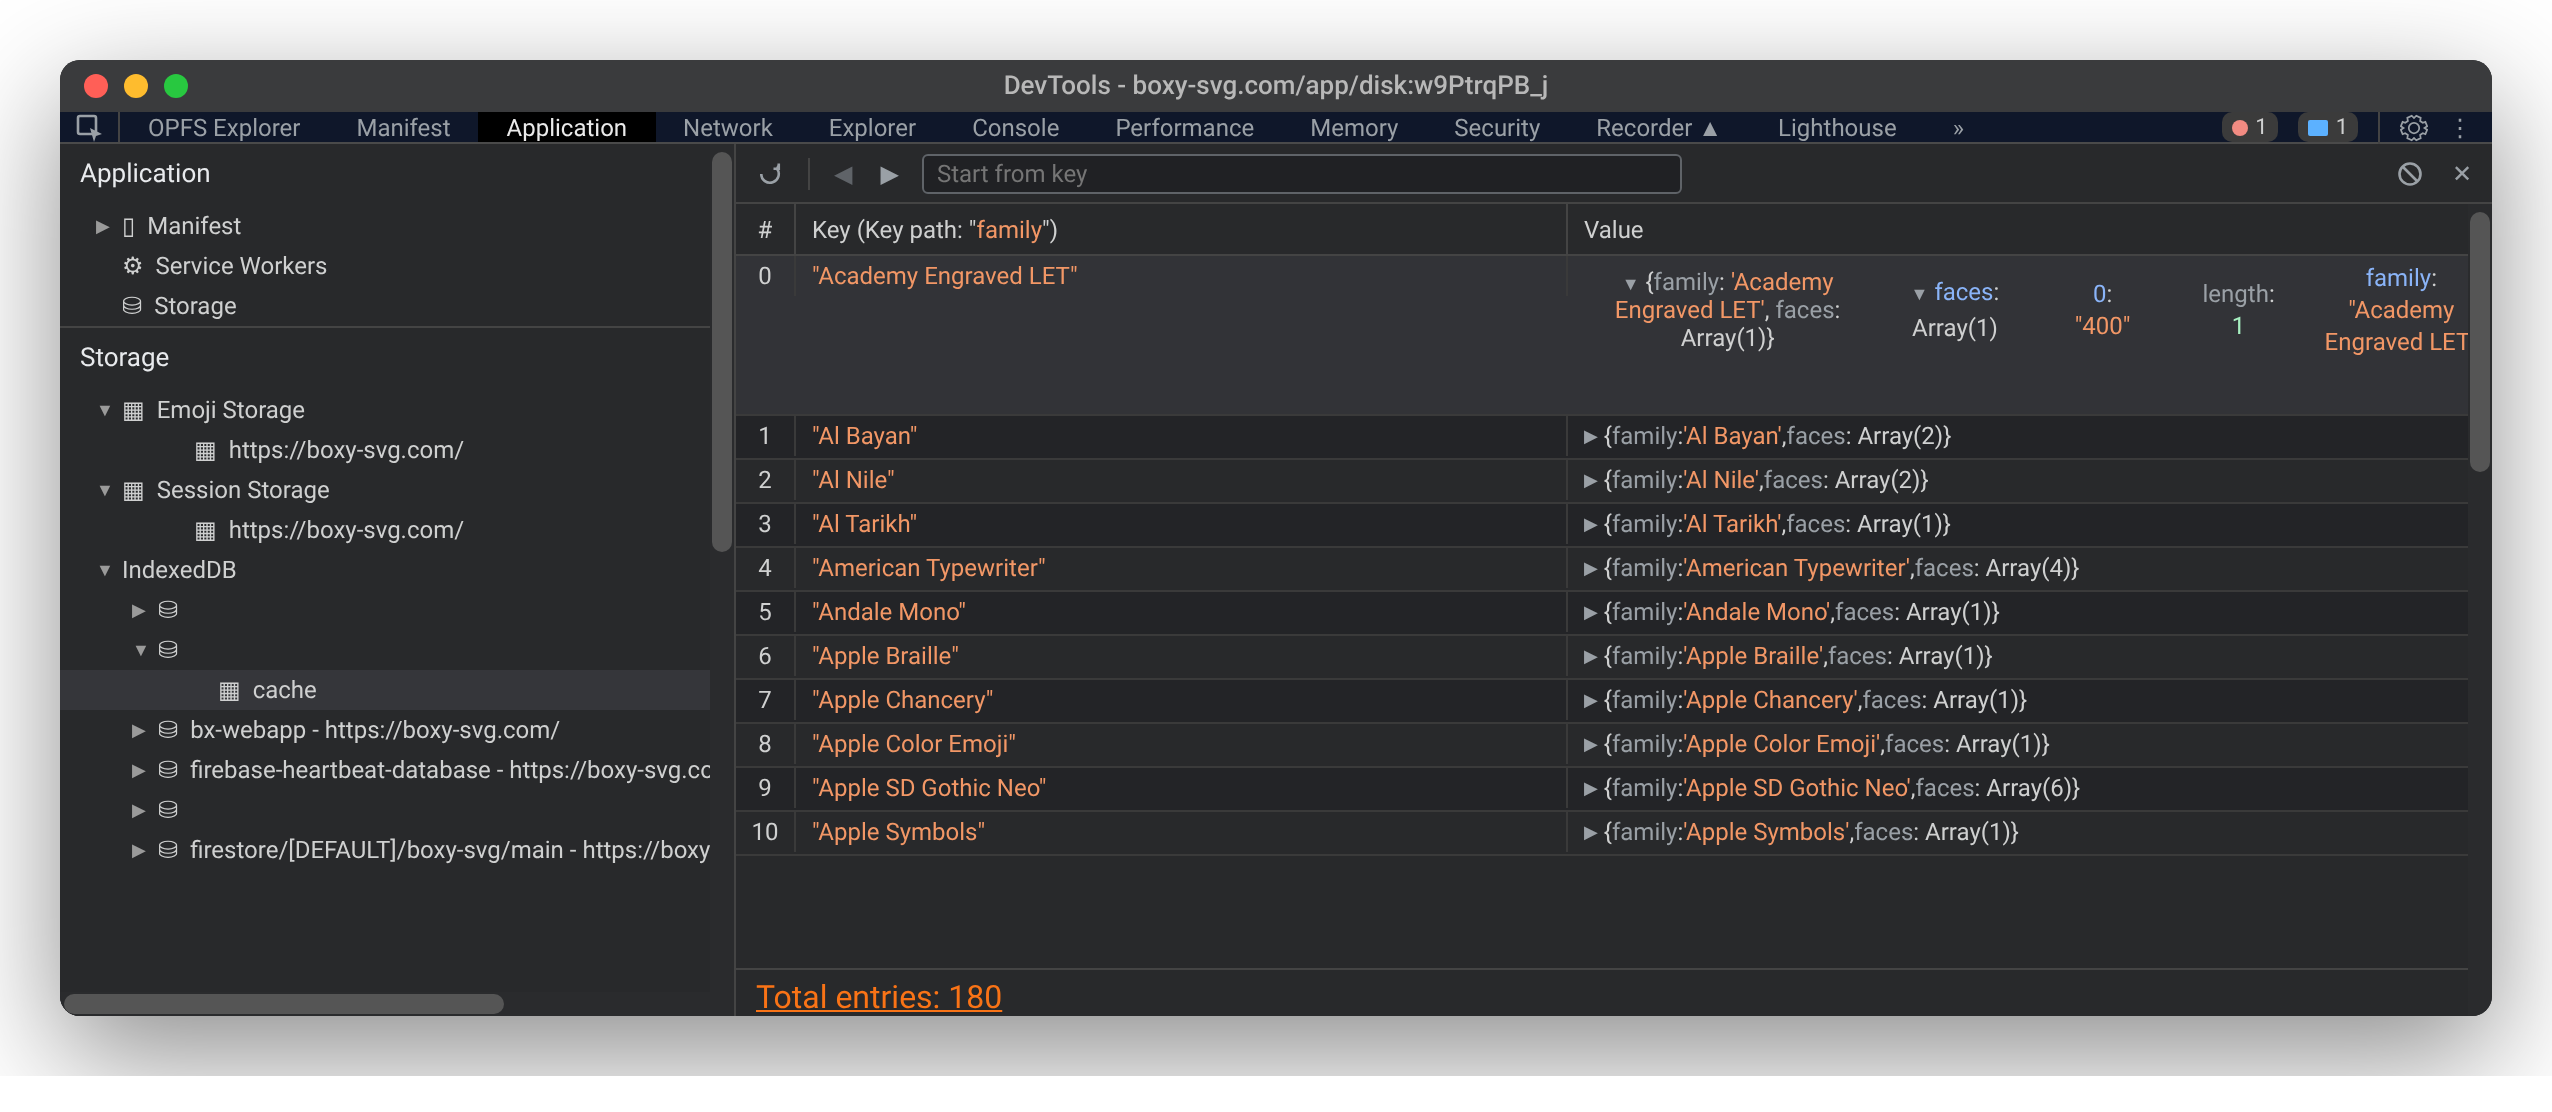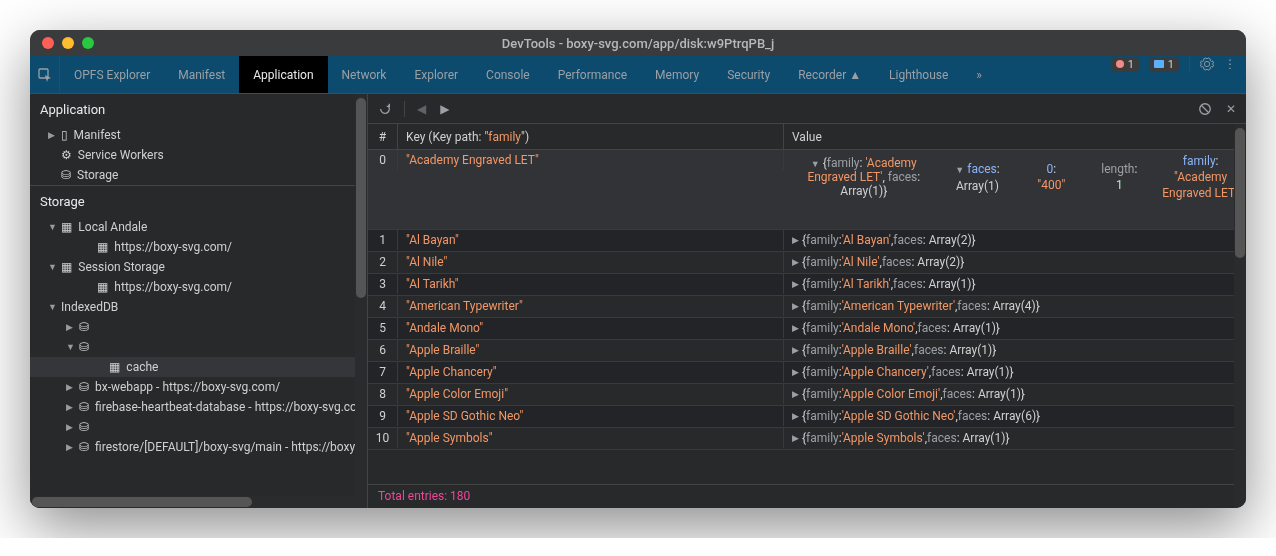--- a/index.html
+++ b/index.html
@@ -5,21 +5,21 @@
 * { margin: 0; padding: 0; box-sizing: border-box; font-family: -apple-system, BlinkMacSystemFont, "Segoe UI", Roboto, sans-serif; }
 body { background: #fff; padding: 30px; }
 .window { width: 1216px; height: 478px; background: #28292b; border-radius: 10px; overflow: hidden; box-shadow: 0 20px 60px rgba(0,0,0,0.45); display: flex; flex-direction: column; color: #cfd0d0; font-size: 12px; }
 .titlebar { height: 26px; background: #3a3b3d; display: flex; align-items: center; position: relative; }
 .traffic { display: flex; gap: 8px; margin-left: 12px; }
 .dot { width: 12px; height: 12px; border-radius: 50%; }
 .dot.red { background: #ff5f57; }
 .dot.yellow { background: #febc2e; }
 .dot.green { background: #28c840; }
 .title { position: absolute; left: 0; right: 0; text-align: center; font-size: 13px; color: #b8b8b8; font-weight: 500; }
-.tabbar { height: 38px; background: #0c4a6e; display: flex; align-items: flex-start; border-bottom: 1px solid #4a4a4a; }
+.tabbar { height: 16px; background: #0f172a; display: flex; align-items: center; border-bottom: 1px solid #4a4a4a; }
 .inspect-icon { width: 30px; display: flex; align-items: center; justify-content: center; color: #9aa0a6; border-right: 1px solid #444; height: 100%; }
 .tabs { display: flex; height: 100%; align-items: stretch; }
 .tab { padding: 0 14px; display: flex; align-items: center; color: #9aa0a6; cursor: pointer; font-size: 12px; white-space: nowrap; }
 .tab.active { background: #000; color: #eaeaea; }
 .tab-right { margin-left: auto; display: flex; align-items: center; gap: 10px; padding-right: 10px; }
 .badge { display: inline-flex; align-items: center; gap: 4px; background: #3b3b3b; border-radius: 5px; padding: 1px 5px; font-size: 11px; }
 .badge.err .dot2 { width: 8px; height: 8px; border-radius: 50%; background: #f28b82; }
 .badge.msg .sq { width: 10px; height: 8px; background: #5cb1ff; border-radius: 1px; }
 .gear, .more, .overflow { color: #9aa0a6; cursor: pointer; }
 .body { flex: 1; display: flex; min-height: 0; }
@@ -55,21 +55,21 @@
 .drow.odd { background: #232427; }
 .drow.zero { min-height: 80px; background: #323337; }
 .drow .col-idx, .drow .col-key, .drow .col-val { border-right-color: #3a3a3a; padding-top: 3px; padding-bottom: 3px; }
 .str { color: #f29766; }
 .key { color: #9aa0a6; }
 .prop { color: #8ab4f8; }
 .num { color: #a7f0c1; }
 .white { color: #cfd0d0; }
 .objline { color: #cfd0d0; }
 .tri { color: #9aa0a6; font-size: 9px; margin-right: 3px; display: inline-block; }
-.status { height: 24px; border-top: 1px solid #444; padding: 4px 10px; font-size: 12px; color: #ec4899; }
+.status { height: 24px; border-top: 1px solid #444; padding: 4px 10px; font-size: 16px; color: #f97316; text-decoration: underline; }
 .expand-block { padding-left: 18px; line-height: 16px; }
 .content-vscroll { position: absolute; right: 0; top: 30px; width: 12px; bottom: 0; background: #2a2b2d; }
 .content-vthumb { position: absolute; right: 1px; top: 4px; width: 10px; height: 130px; background: #555; border-radius: 5px; }
 svg { display: block; }
 </style>
 </head>
 <body>
 
 <div class="window">
 
@@ -141,21 +141,21 @@
             <span class="tw"></span>
             <span style="margin-right:6px;">⛁</span>
             <span>Storage</span>
           </div>
 
         <div class="section-head">Storage</div>
         <div id="storage-tree">
             <div class="tree-row indent1">
               <span class="tw down"></span>
               <span style="margin-right: 6px;">▦</span>
-              <span>Local Andale</span>
+              <span>Emoji Storage</span>
             </div>
             <div class="tree-row indent3">
               <span class="tw"></span>
               <span style="margin-right: 6px;">▦</span>
               <span>https://boxy-svg.com/</span>
             </div>
             <div class="tree-row indent1">
               <span class="tw down"></span>
               <span style="margin-right: 6px;">▦</span>
               <span>Session Storage</span>
@@ -214,20 +214,21 @@
     <div class="content">
       <div class="toolbar">
         <span class="tbtn">
             <svg width="14" height="14" viewBox="0 0 16 16" fill="none" stroke="currentColor" stroke-width="1.5">
               <path d="M3 8a5 5 0 109-3l1-2M13 2v3h-3"></path>
             </svg>
           </span>
         <span style="width:1px;height:16px;background:#444;"></span>
         <span class="tbtn disabled">◀</span>
         <span class="tbtn">▶</span>
+        <input class="searchbox" placeholder="Start from key" style="">
         <span class="spacer"></span>
         <span class="tbtn">
             <svg width="14" height="14" viewBox="0 0 16 16" fill="none" stroke="currentColor" stroke-width="1.5">
               <circle cx="8" cy="8" r="6"></circle>
               <path d="M4 4l8 8"></path>
             </svg>
           </span>
         <span class="tbtn">✕</span>
       </div>
 

